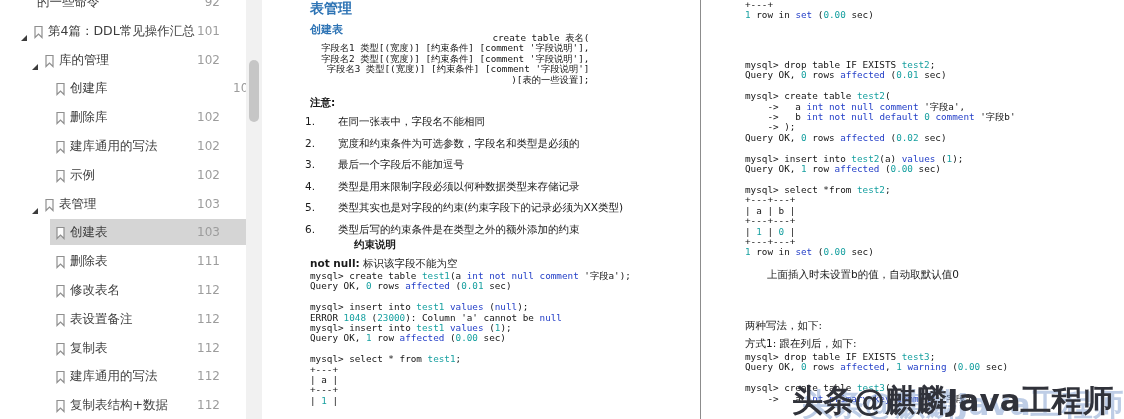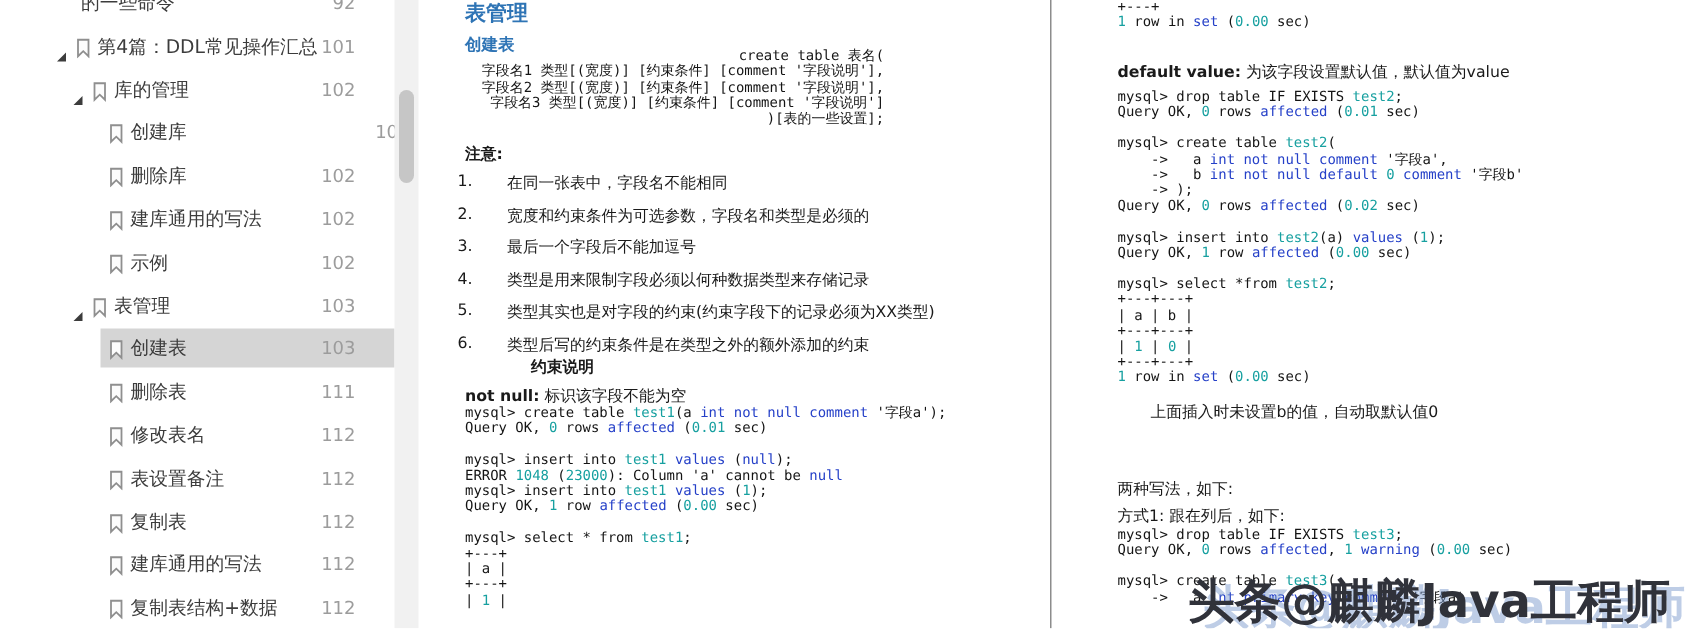--- a/index.html
+++ b/index.html
@@ -1,20 +1,20 @@
 <!DOCTYPE html>
 <html><head>
 <meta charset="utf-8">
 <style>
   html,body{margin:0;padding:0;background:#fff;}
   .app{position:relative;width:1124px;height:419px;background:#ffffff;overflow:hidden;
        font-family:"DejaVu Sans","Liberation Sans",sans-serif;color:#1a1a1a;}
 
   
-  .sidebar{position:absolute;left:0;top:0;width:218px;height:419px;background:#ffffff;margin-left:17px;}
+  .sidebar{position:absolute;left:0;top:0;width:218px;height:419px;background:#ffffff;}
   .sb-track{position:absolute;left:246px;top:0;width:16px;height:419px;background:#f1f1f1;}
   .sb-thumb{position:absolute;left:249px;top:60px;width:10px;height:62px;background:#c6c6c6;border-radius:5px;}
   .ol-row{position:absolute;left:0;width:246px;height:26px;}
   .ol-hl{position:absolute;left:50px;right:0;top:0;bottom:0;background:#d5d5d5;}
   .ol-tri{position:absolute;top:9px;width:8px;height:8px;}
   .ol-ico{position:absolute;top:6px;width:11px;height:14px;}
   .ol-label{position:absolute;top:5px;font-size:12.5px;color:#3c3c3c;white-space:nowrap;}
   .ol-page{position:absolute;right:26px;top:6px;font-size:12px;color:#9c9c9c;}
 
   
@@ -198,21 +198,20 @@
           <span class="li-txt">类型后写的约束条件是在类型之外的额外添加的约束</span>
         </div>
       </div>
     <div class="abs para" style="top:238px;font-weight:600;padding-left:44px;">约束说明</div>
     <div class="abs para" style="top:257px;"><b>not null:</b><span> 标识该字段不能为空</span></div>
     <div class="abs code" style="top:271px;"><div class="cl"><span>mysql&gt; create table </span><span class="n">test1</span><span>(a </span><span class="k">int</span><span> </span><span class="k">not null</span><span> </span><span class="k">comment</span><span> '字段a');</span></div><div class="cl"><span>Query OK, </span><span class="n">0</span><span> rows </span><span class="k">affected</span><span> (</span><span class="n">0.01</span><span> sec)</span></div><div class="cl">&nbsp;</div><div class="cl"><span>mysql&gt; insert into </span><span class="n">test1</span><span> </span><span class="k">values</span><span> (</span><span class="k">null</span><span>);</span></div><div class="cl"><span>ERROR </span><span class="n">1048</span><span> (</span><span class="n">23000</span><span>): Column 'a' cannot be </span><span class="k">null</span></div><div class="cl"><span>mysql&gt; insert into </span><span class="n">test1</span><span> </span><span class="k">values</span><span> (</span><span class="n">1</span><span>);</span></div><div class="cl"><span>Query OK, </span><span class="n">1</span><span> row </span><span class="k">affected</span><span> (</span><span class="n">0.00</span><span> sec)</span></div><div class="cl">&nbsp;</div><div class="cl"><span>mysql&gt; select * from </span><span class="n">test1</span><span>;</span></div><div class="cl">+---+</div><div class="cl">| a |</div><div class="cl">+---+</div><div class="cl"><span>| </span><span class="n">1</span><span> |</span></div></div>
   </div>
 
   <div class="col col2">
     <div class="abs code" style="top:0px;"><div class="cl">+---+</div><div class="cl"><span class="n">1</span><span> row in </span><span class="k">set</span><span> (</span><span class="n">0.00</span><span> sec)</span></div></div>
-    <div class="abs para" style="top:41px;"><b>default value:</b><span> 为该字段设置默认值，默认值为value</span></div>
     <div class="abs code" style="top:60px;"><div class="cl"><span>mysql&gt; drop table IF EXISTS </span><span class="n">test2</span><span>;</span></div><div class="cl"><span>Query OK, </span><span class="n">0</span><span> rows </span><span class="k">affected</span><span> (</span><span class="n">0.01</span><span> sec)</span></div><div class="cl">&nbsp;</div><div class="cl"><span>mysql&gt; create table </span><span class="n">test2</span><span>(</span></div><div class="cl"><span>    -&gt;   a </span><span class="k">int</span><span> </span><span class="k">not null</span><span> </span><span class="k">comment</span><span> '字段a',</span></div><div class="cl"><span>    -&gt;   b </span><span class="k">int</span><span> </span><span class="k">not null</span><span> </span><span class="k">default</span><span> </span><span class="n">0</span><span> </span><span class="k">comment</span><span> '字段b'</span></div><div class="cl"><span>    -&gt; );</span></div><div class="cl"><span>Query OK, </span><span class="n">0</span><span> rows </span><span class="k">affected</span><span> (</span><span class="n">0.02</span><span> sec)</span></div><div class="cl">&nbsp;</div><div class="cl"><span>mysql&gt; insert into </span><span class="n">test2</span><span>(a) </span><span class="k">values</span><span> (</span><span class="n">1</span><span>);</span></div><div class="cl"><span>Query OK, </span><span class="n">1</span><span> row </span><span class="k">affected</span><span> (</span><span class="n">0.00</span><span> sec)</span></div><div class="cl">&nbsp;</div><div class="cl"><span>mysql&gt; select *from </span><span class="n">test2</span><span>;</span></div><div class="cl">+---+---+</div><div class="cl">| a | b |</div><div class="cl">+---+---+</div><div class="cl"><span>| </span><span class="n">1</span><span> | </span><span class="n">0</span><span> |</span></div><div class="cl">+---+---+</div><div class="cl"><span class="n">1</span><span> row in </span><span class="k">set</span><span> (</span><span class="n">0.00</span><span> sec)</span></div></div>
     <div class="abs para" style="top:268px;left:22px;">上面插入时未设置b的值，自动取默认值0</div>
     <div class="abs para" style="top:319px;">两种写法，如下:</div>
     <div class="abs para" style="top:337px;">方式1: 跟在列后，如下:</div>
     <div class="abs code" style="top:352px;"><div class="cl"><span>mysql&gt; drop table IF EXISTS </span><span class="n">test3</span><span>;</span></div><div class="cl"><span>Query OK, </span><span class="n">0</span><span> rows </span><span class="k">affected</span><span>, </span><span class="n">1</span><span class="k"> warning</span><span> (</span><span class="n">0.00</span><span> sec)</span></div><div class="cl">&nbsp;</div><div class="cl"><span>mysql&gt; create table </span><span class="n">test3</span><span>(</span></div><div class="cl"><span>    -&gt;   a </span><span class="k">int</span><span> </span><span class="k">primary key</span><span> </span><span class="k">comment</span><span> '字段a'</span></div></div>
   </div>
 
   <div class="wm wm-ghost">头条@麒麟Java工程师</div>
   <div class="wm wm-main">头条@麒麟Java工程师</div>
 

